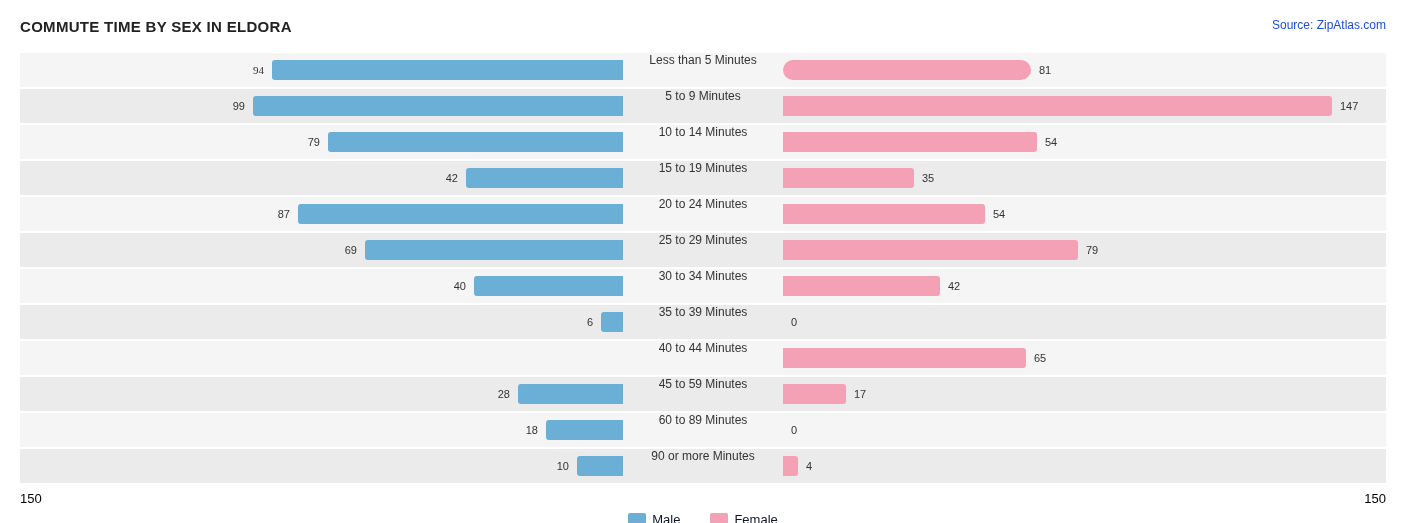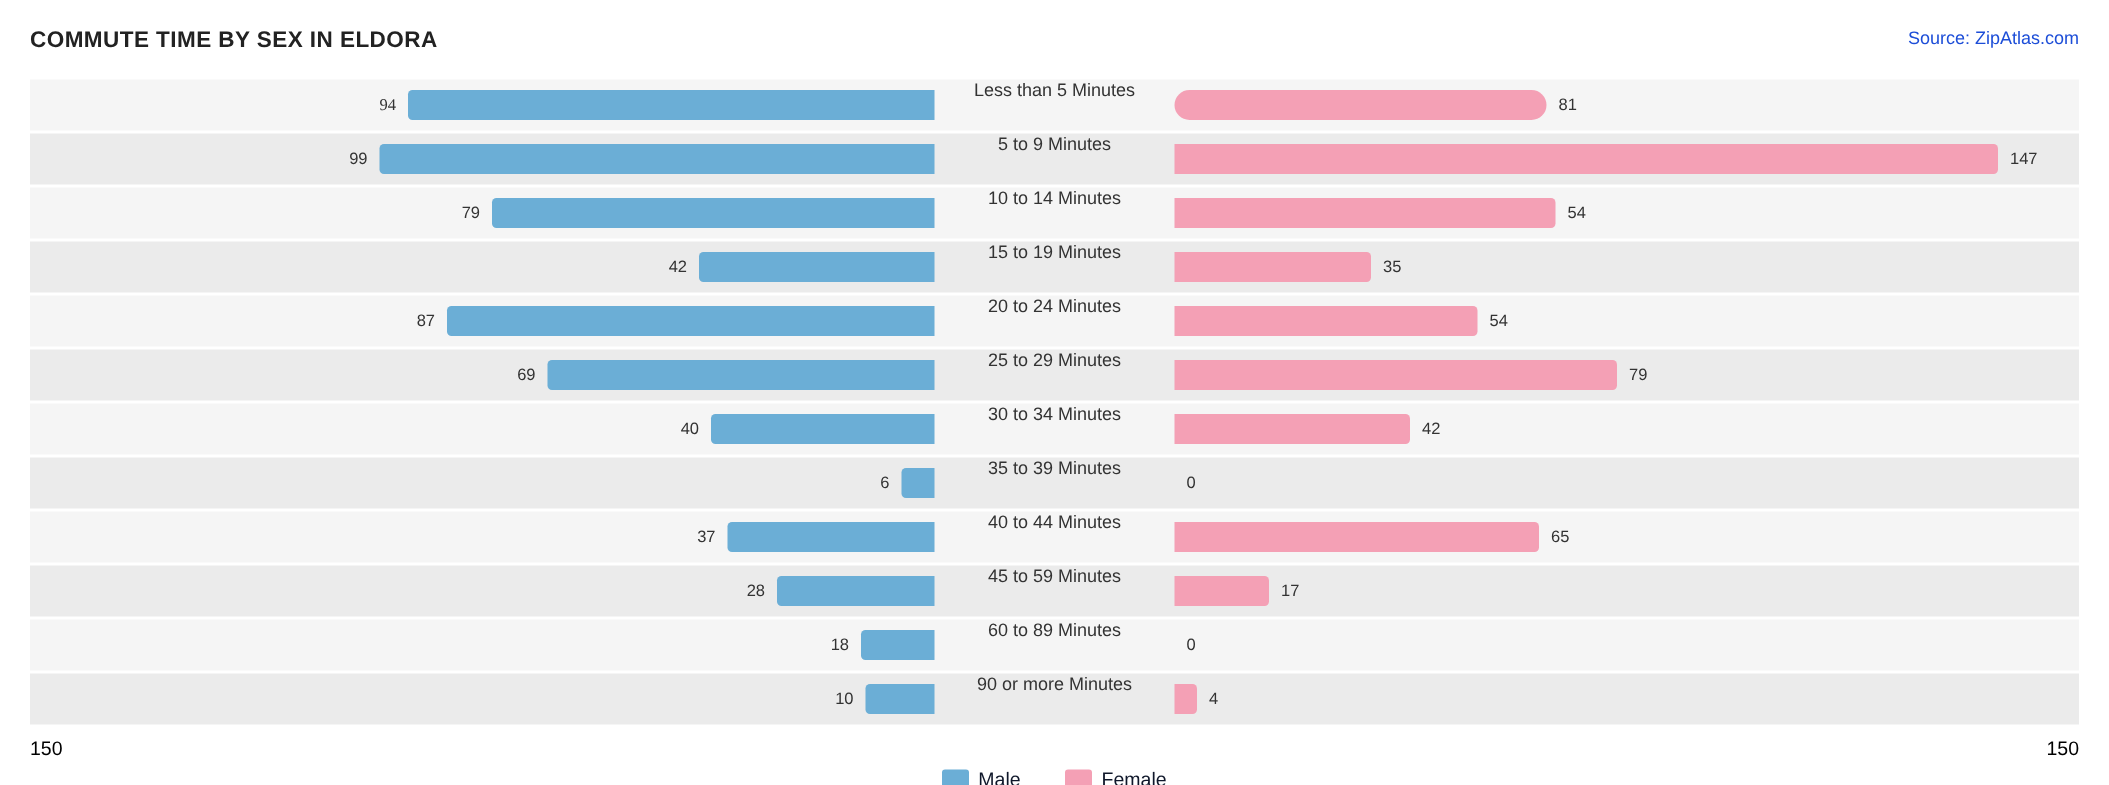--- a/index.html
+++ b/index.html
@@ -249,25 +249,20 @@
           </div>
         </div>
         <div class="center-label">35 to 39 Minutes</div>
         <div class="right-section">
           <div class="female-bar" style="width: 0px;">
             <span class="female-value">0</span>
           </div>
         </div>
       </div>
       <div class="bar-row" style="height: 34px; position: relative; display: block;">
-        <div class="left-section">
-          <div class="male-bar" style="width: 138px;">
-            <span class="male-value">37</span>
-          </div>
-        </div>
         <div class="center-label">40 to 44 Minutes</div>
         <div class="right-section">
           <div class="female-bar" style="width: 243px;">
             <span class="female-value">65</span>
           </div>
         </div>
       </div>
       <div class="bar-row" style="height: 34px; position: relative; display: block;">
         <div class="left-section">
           <div class="male-bar" style="width: 105px;">
@@ -276,21 +271,21 @@
         </div>
         <div class="center-label">45 to 59 Minutes</div>
         <div class="right-section">
           <div class="female-bar" style="width: 63px;">
             <span class="female-value">17</span>
           </div>
         </div>
       </div>
       <div class="bar-row" style="height: 34px; position: relative; display: block;">
         <div class="left-section">
-          <div class="male-bar" style="width: 49px; margin-left: 48px;">
+          <div class="male-bar" style="width: 77px; margin-left: 48px;">
             <span class="male-value">18</span>
           </div>
         </div>
         <div class="center-label">60 to 89 Minutes</div>
         <div class="right-section">
           <div class="female-bar" style="width: 0px;">
             <span class="female-value">0</span>
           </div>
         </div>
       </div>

